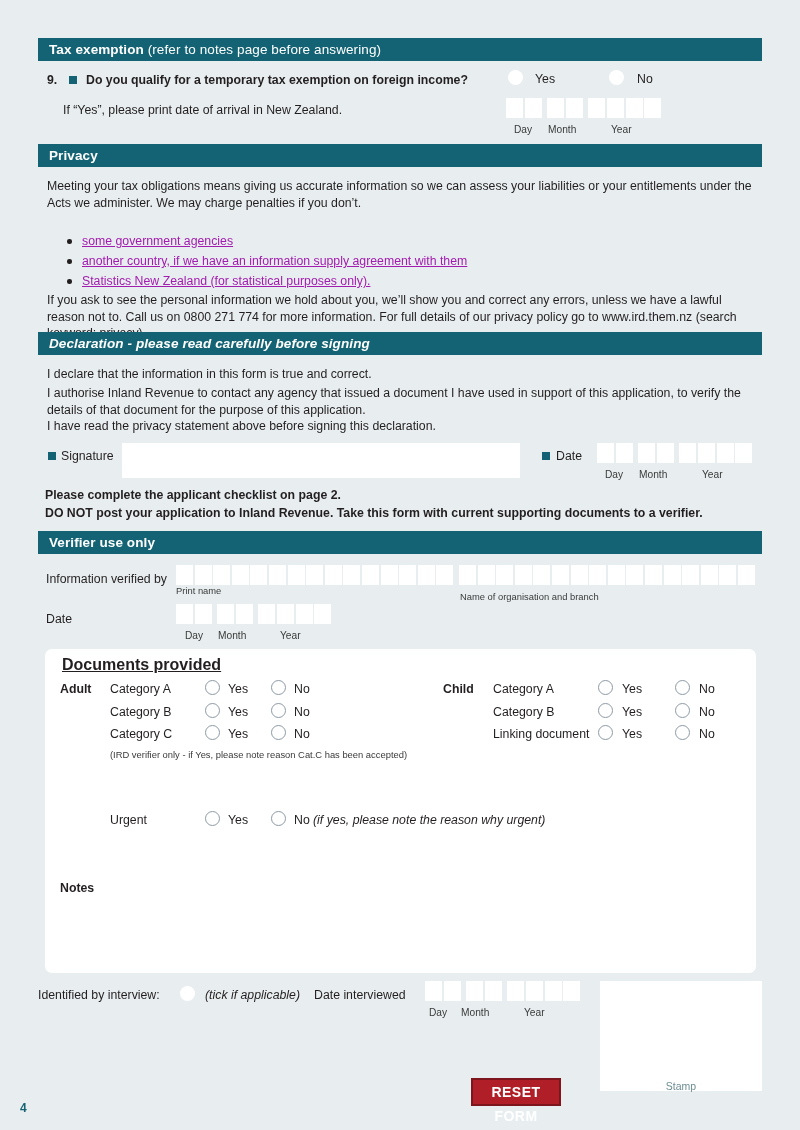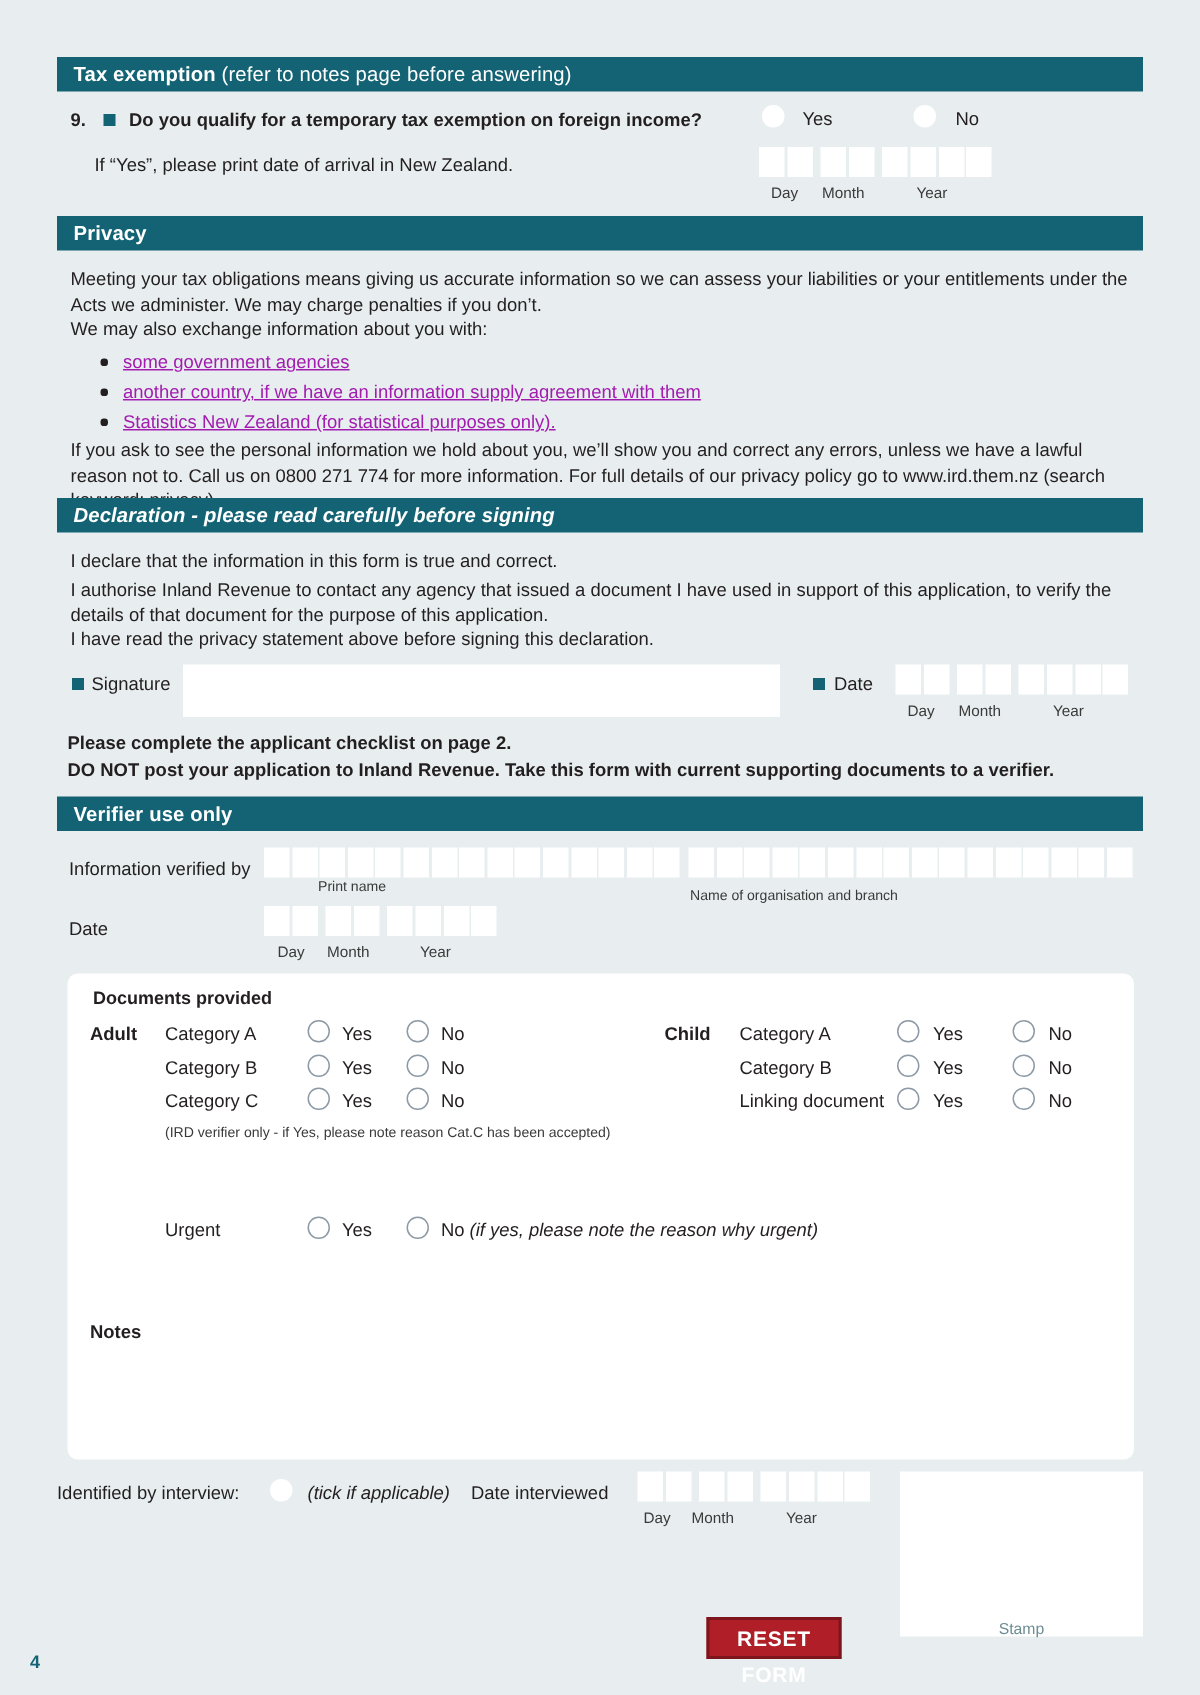--- a/index.html
+++ b/index.html
@@ -187,21 +187,20 @@
   </div>
   <div class="txt small" style="left:514px; top:122px;">Day</div>
   <div class="txt small" style="left:548px; top:122px;">Month</div>
   <div class="txt small" style="left:611px; top:122px;">Year</div>
 
   <div class="sec-bar" style="left:38px; top:144px; width:724px;">
     <span>Privacy</span>
   </div>
 
   <div class="txt" style="left:47px; top:178px; width:708px;">Meeting your tax obligations means giving us accurate information so we can assess your liabilities or your entitlements under the Acts we administer. We may charge penalties if you don’t.</div>
-  <div class="txt" style="left:47px; top:211px; width:708px;">We may also exchange information about you with:</div>
 
   <div class="bullets" style="left:63px; top:231px; width:690px;">
     <div class="bl">some government agencies</div>
     <div class="bl">another country, if we have an information supply agreement with them</div>
     <div class="bl">Statistics New Zealand (for statistical purposes only).</div>
   </div>
 
   <div class="txt" style="left:47px; top:292px; width:712px;"><span>If you ask to see the personal information we hold about you, we’ll show you and correct any errors, unless we have a lawful reason not to. Call us on 0800 271 774 for more information. For full details of our privacy policy go to </span><span class="b">www.ird.them.nz</span><span> (search keyword: privacy).</span></div>
 
   <div class="sec-bar" style="left:38px; top:332px; width:724px;font-style:italic;">
@@ -273,21 +272,21 @@
     <div class="cell"></div>
     <div class="cell"></div>
     <div class="cell"></div>
     <div class="cell"></div>
     <div class="cell"></div>
     <div class="cell"></div>
     <div class="cell"></div>
     <div class="cell"></div>
   </div>
 
-  <div class="txt tiny" style="left:176px; top:583px;margin-left:36px;">Print name</div>
+  <div class="txt tiny" style="left:176px; top:583px;">Print name</div>
   <div class="txt tiny" style="left:460px; top:589px;">Name of organisation and branch</div>
 
   <div class="txt" style="left:46px; top:611px;">Date</div>
 
   <div class="boxrow" style="left:176px; top:604px;">
     <div class="cell"></div>
     <div class="cell"></div>
     <div class="gap"></div>
     <div class="cell"></div>
     <div class="cell"></div>
@@ -296,21 +295,21 @@
     <div class="cell"></div>
     <div class="cell"></div>
     <div class="cell"></div>
   </div>
   <div class="txt small" style="left:185px; top:628px;">Day</div>
   <div class="txt small" style="left:218px; top:628px;">Month</div>
   <div class="txt small" style="left:280px; top:628px;">Year</div>
 
   <div class="panel" style="left:45px; top:649px; width:711px; height:324px;"></div>
 
-  <div class="txt b" style="left:62px; top:657px; font-size:12px;">Documents provided</div>
+  <div class="txt b" style="left:62px; top:657px; font-size:16px;text-decoration:underline;">Documents provided</div>
 
   <div class="txt b" style="left:60px; top:681px;">Adult</div>
 
   <div class="txt" style="left:110px; top:681px;">Category A</div>
   <div class="radio outline" style="left:205px; top:680px;"></div>
   <div class="txt" style="left:228px; top:681px;">Yes</div>
   <div class="radio outline" style="left:271px; top:680px;"></div>
   <div class="txt" style="left:294px; top:681px;">No</div>
 
   <div class="txt" style="left:110px; top:704px;">Category B</div>

